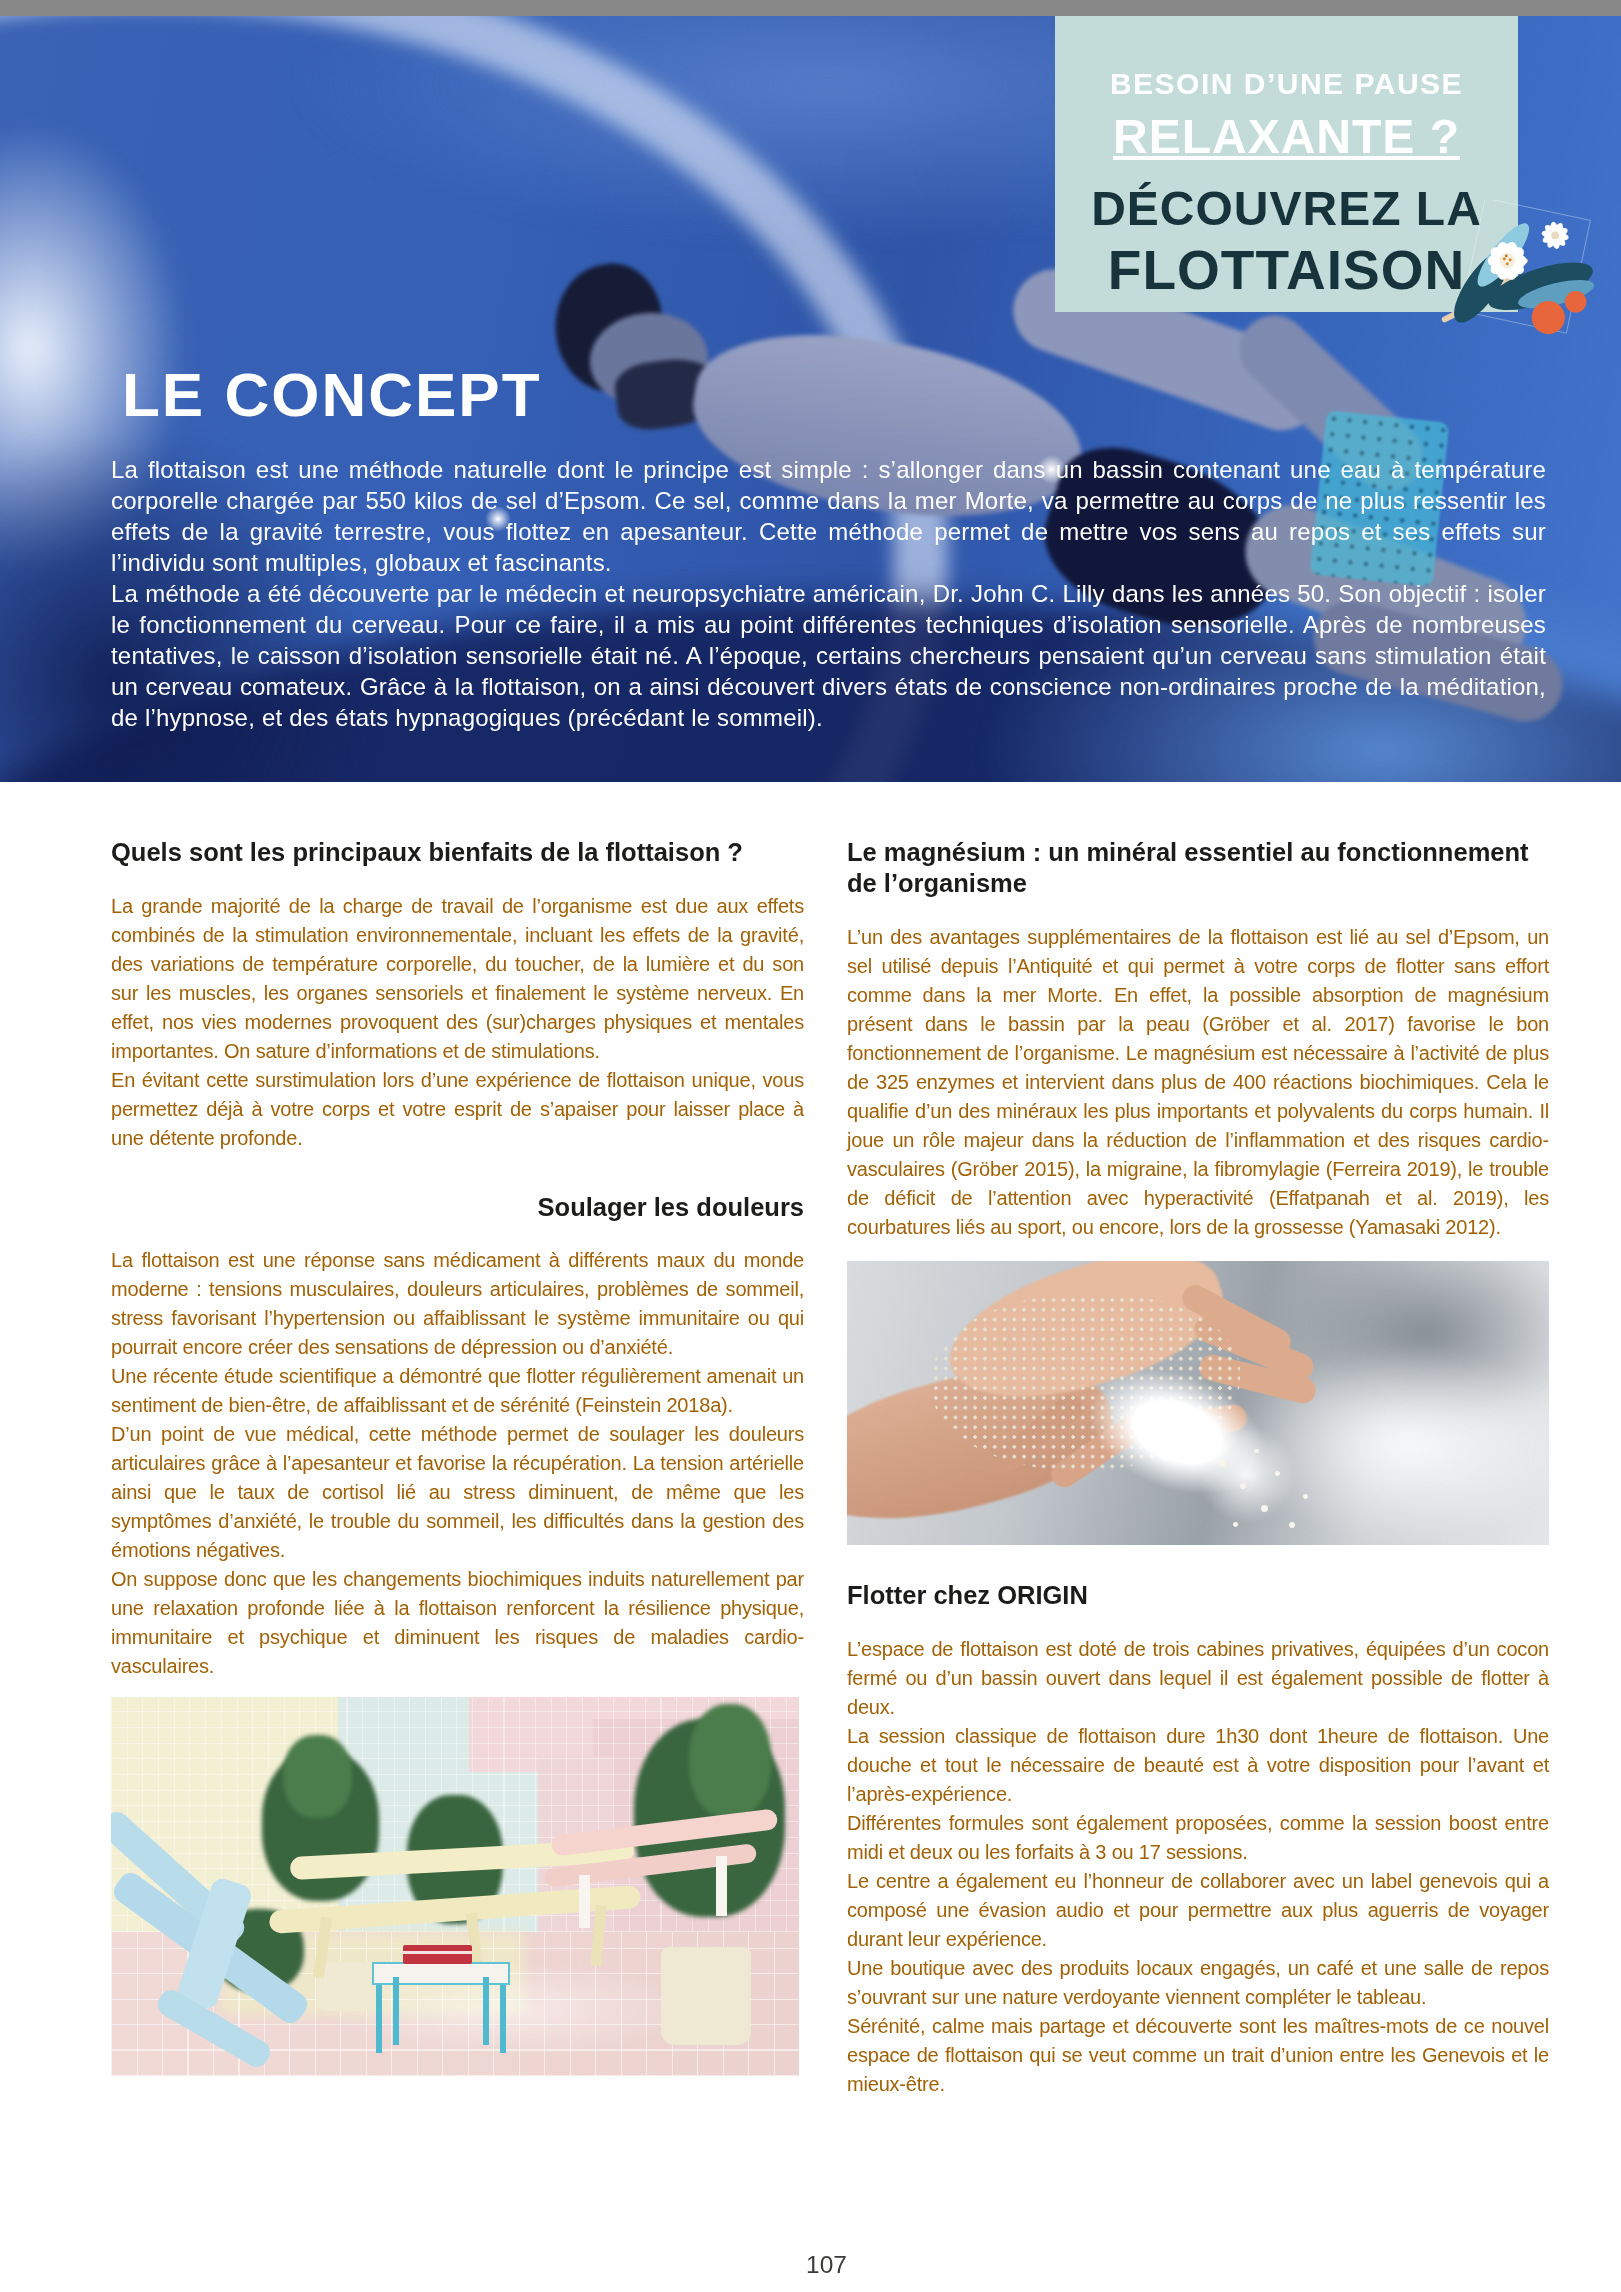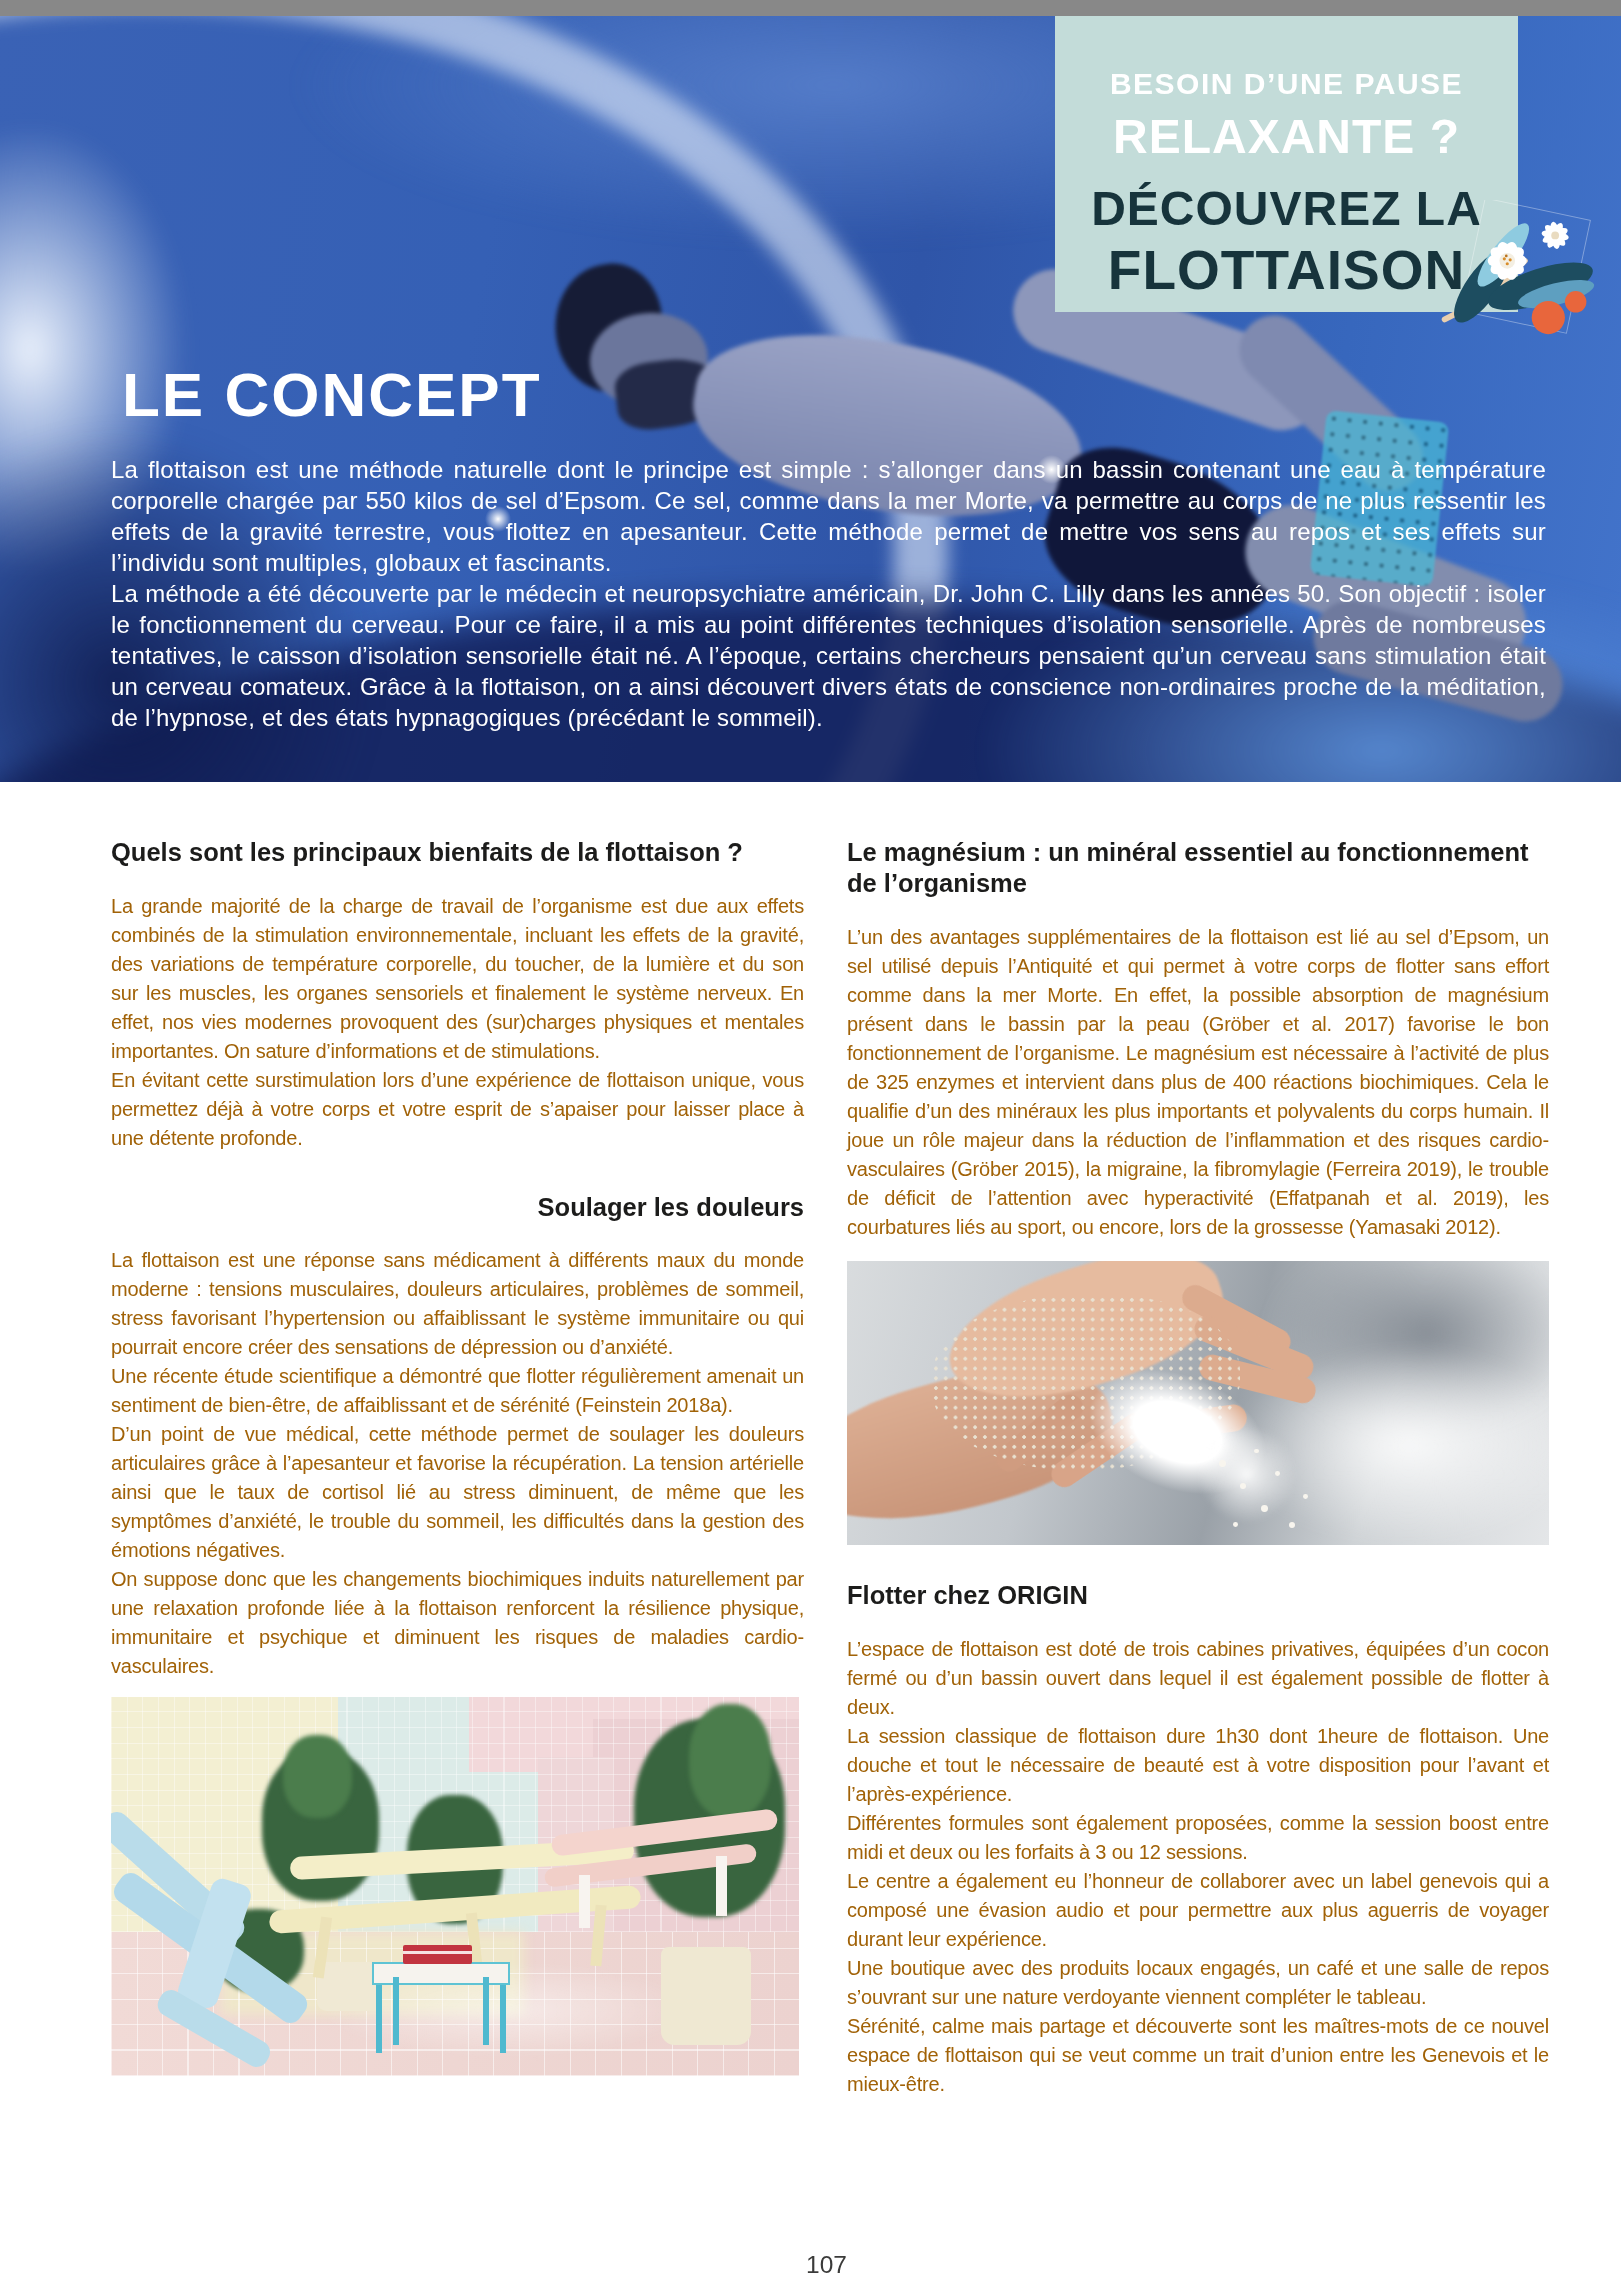--- a/index.html
+++ b/index.html
@@ -40,21 +40,21 @@
   .h-screen { left:1318px; top:400px; width:123px; height:165px; background:#49b9d6; opacity:.72;
     border-radius:9.8px; transform:rotate(6deg); filter:blur(1px);
     background-image:radial-gradient(rgba(12,84,104,.85) 2px, transparent 2.5px); background-size:15.7px 15.7px; }
   .h-glow1 { left:485px; top:490px; width:25.5px; height:25.5px; background:radial-gradient(closest-side,#fff,rgba(255,255,255,0)); }
   .h-glow2 { left:1037px; top:439px; width:29px; height:29px; background:radial-gradient(closest-side,#fff,rgba(255,255,255,0)); }
 
   
   .promo { position:absolute; left:1055px; top:0; width:463px; height:296px;
     background:#c3dcd9; text-align:center; padding-top:51px; }
   .promo-l1 { font-size:30px; font-weight:800; color:#ffffff; letter-spacing:1.5px; margin-bottom:7.8px; }
-  .promo-l2 { font-size:48px; font-weight:800; color:#ffffff; letter-spacing:1px; margin-bottom:17.6px; }
+  .promo-l2 { font-size:48px; font-weight:800; color:#ffffff; letter-spacing:1px; margin-bottom:17.6px;text-decoration:underline; }
   .promo-l3 { font-size:48px; font-weight:800; color:#17343c; letter-spacing:1px; margin-bottom:2px; }
   .promo-l4 { font-size:55px; font-weight:800; color:#17343c; letter-spacing:1px; }
   .flower { position:absolute; left:1431px; top:184px; width:174px; height:149px; }
 
   .hero-title { position:absolute; left:122px; top:343px; color:#fff;
     font-size:62px; font-weight:800; letter-spacing:2px; }
   .hero-intro { position:absolute; left:111px; top:438px; width:1435px; color:#fff;
     font-size:24px; line-height:31px; letter-spacing:0.2px; text-align:justify; }
 
   
@@ -296,21 +296,21 @@
       <div class="sa-g g4"></div>
       <div class="sa-g g5"></div>
       <div class="sa-g g6"></div>
       <div class="sa-g g7"></div>
       <div class="sa-g g8"></div>
     </div>
 
     <h3>Flotter chez ORIGIN</h3>
     <p>L’espace de flottaison est doté de trois cabines privatives, équipées d’un cocon fermé ou d’un bassin ouvert dans lequel il est également possible de flotter à deux.</p>
     <p>La session classique de flottaison dure 1h30 dont 1heure de flottaison. Une douche et tout le nécessaire de beauté est à votre disposition pour l’avant et l’après-expérience.</p>
-    <p>Différentes formules sont également proposées, comme la session boost entre midi et deux ou les forfaits à 3 ou 12 sessions.</p>
+    <p>Différentes formules sont également proposées, comme la session boost entre midi et deux ou les forfaits à 3 ou 17 sessions.</p>
     <p>Le centre a également eu l’honneur de collaborer avec un label genevois qui a composé une évasion audio et pour permettre aux plus aguerris de voyager durant leur expérience.</p>
     <p>Une boutique avec des produits locaux engagés, un café et une salle de repos s’ouvrant sur une nature verdoyante viennent compléter le tableau.</p>
     <p>Sérénité, calme mais partage et découverte sont les maîtres-mots de ce nouvel espace de flottaison qui se veut comme un trait d’union entre les Genevois et le mieux-être.</p>
   </div>
 
   <div class="pagenum">107</div>
 
 </div>
 
 

